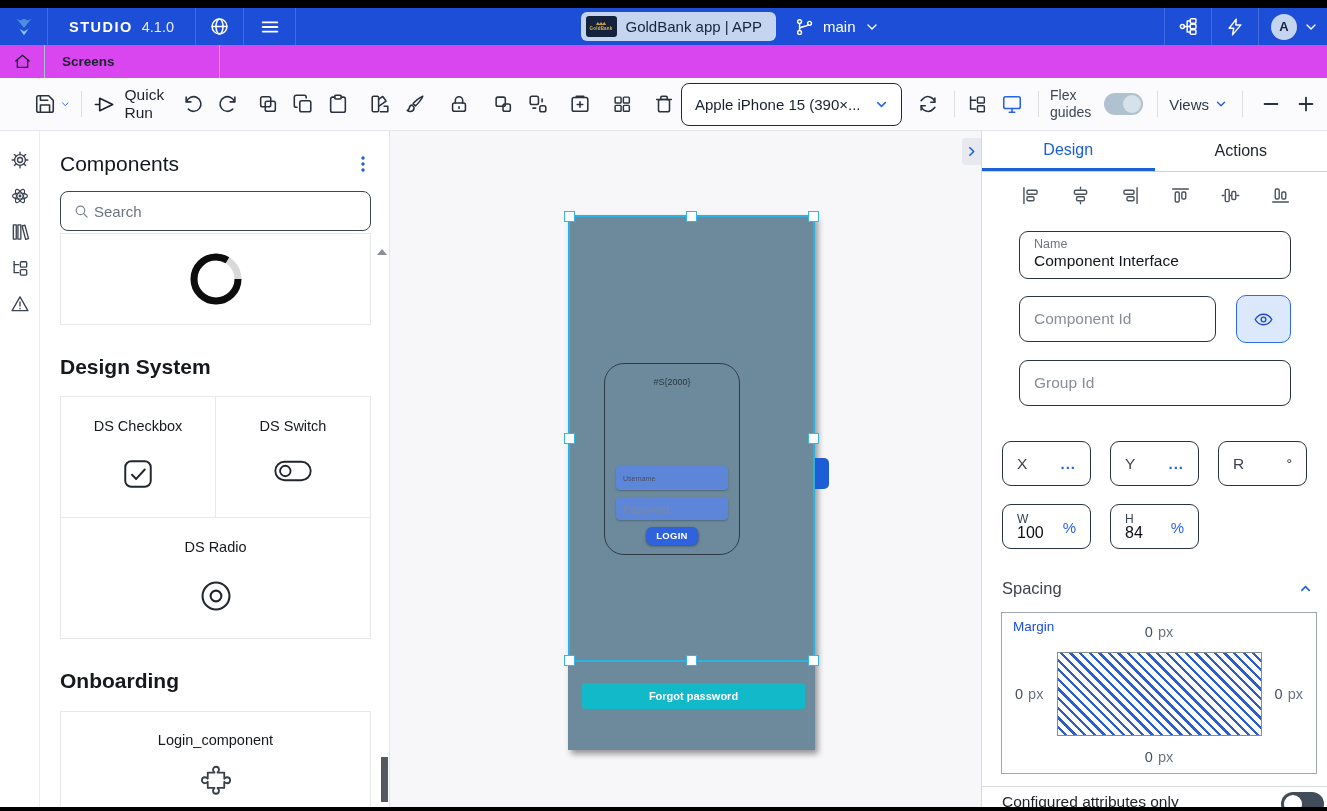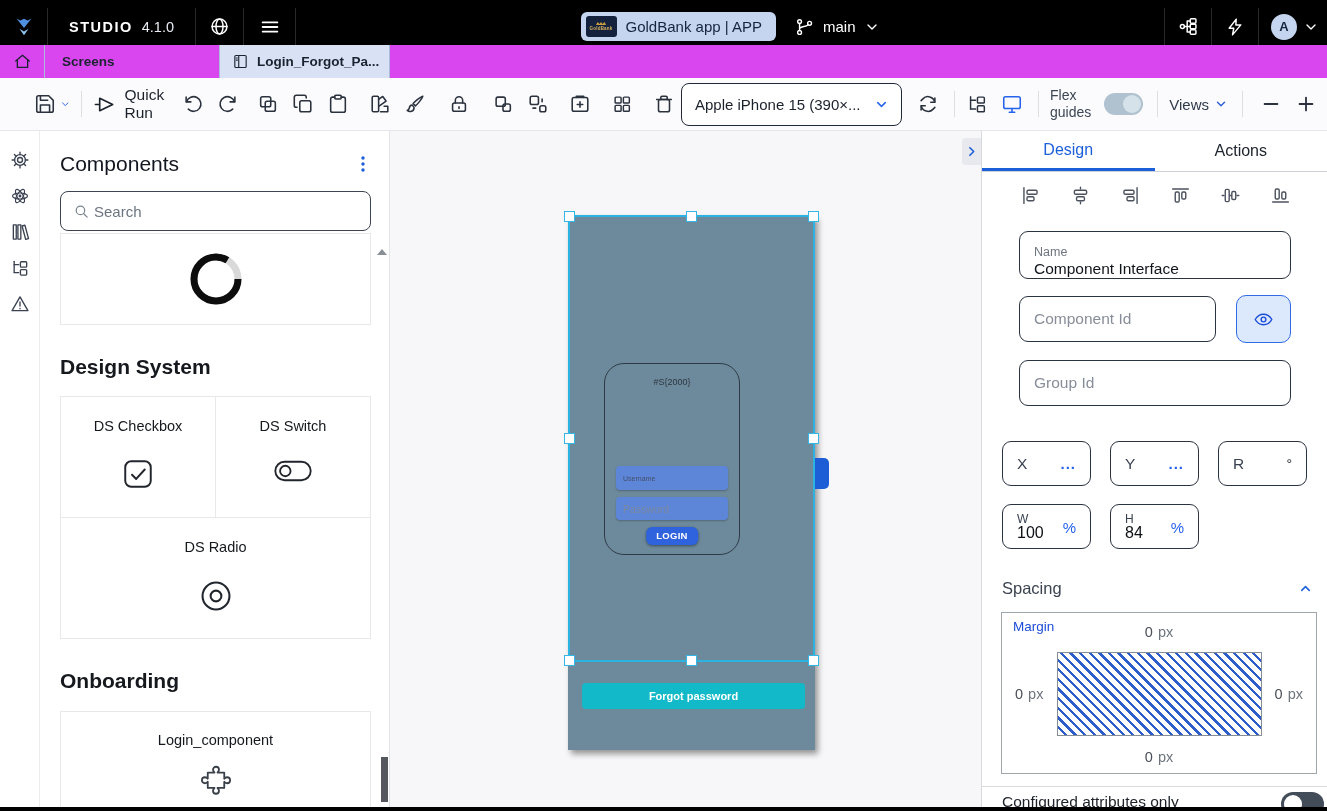--- a/index.html
+++ b/index.html
@@ -3,21 +3,21 @@
 <meta charset="utf-8">
 <style>
   * { margin:0; padding:0; box-sizing:border-box; }
   html,body { width:1327px; height:811px; }
   body { background:#000; font-family:"Liberation Sans","DejaVu Sans",sans-serif; position:relative; overflow:hidden; color:#1b212b; }
   svg { display:block; }
   .st { fill:none; stroke:currentColor; stroke-width:1.7; stroke-linecap:round; stroke-linejoin:round; }
   .frame { position:absolute; top:8px; left:0; width:1327px; height:799px; background:#fff; overflow:hidden; }
 
   
-  .topbar { position:absolute; top:0; left:0; right:0; height:37px; background:#000000; display:flex; align-items:stretch; color:#fff; }
+  .topbar { position:absolute; top:0; left:0; right:0; height:37px; background:#1d4ed8; display:flex; align-items:stretch; color:#fff; }
   .tb-seg { display:flex; align-items:center; justify-content:center; border-right:1px solid rgba(255,255,255,.16); }
   .tb-logo { width:48px; }
   .tb-studio { padding:0 21px; gap:9px; }
   .tb-studio .prod { font-weight:700; letter-spacing:1.5px; font-size:14.5px; }
   .tb-studio .ver { font-weight:300; font-size:14.5px; color:#e8edf5; }
   .tb-globe { width:48px; }
   .tb-menu { width:52px; }
   .tb-spacer { flex:1; border:none; }
   .app-pill { background:#c5d5f0; color:#15233f; border-radius:6px; height:29px; align-self:center; display:flex; align-items:center; gap:9px; padding:0 14px 0 5px; font-size:15px; }
   .mini-logo { width:31px; height:21px; background:#14223d; border-radius:3px; display:flex; flex-direction:column; align-items:center; justify-content:center; gap:1px; }
@@ -94,21 +94,21 @@
 
   
   .inspector { position:absolute; top:123px; right:0; width:346px; bottom:0; background:#fff; border-left:1px solid #d7d9dd; }
   .insp-tabs { height:41px; border-bottom:1px solid #cfd2d6; display:flex; }
   .insp-tab { flex:1; display:flex; align-items:center; justify-content:center; font-size:16px; color:#20262f; }
   .insp-tab.active { color:#1b5fd9; font-weight:500; border-bottom:3px solid #1b5fd9; }
   .align-row { display:flex; justify-content:space-between; padding:13px 36px 0 38px; color:#4b525e; }
   .al { width:21px; height:21px; }
   .al svg { width:21px; height:21px; }
   .fld { border:1.6px solid #2a3340; border-radius:9px; background:#fff; }
-  .name-fld { margin:25px 37px 0; width:272px; height:48px; padding:13px 14px 0; }
+  .name-fld { margin:25px 37px 0; width:272px; height:48px; padding:5px 14px 0; }
   .fld-label { font-size:12.5px; color:#6e7580; }
   .name-val { font-size:15.5px; color:#10141b; margin-top:1px; }
   .id-row { margin:16px 37px 0; display:flex; gap:20px; align-items:center; }
   .txt-input { height:46px; padding:0 14px; font-size:15.5px; color:#a16207; outline:none; font-family:inherit; width:100%; }
   .txt-input::placeholder { color:#868d99; }
   .id-input { width:197px; }
   .eye-btn { width:55px; height:48px; background:#dce8fc; border:1.6px solid #2f6be4; border-radius:10px; display:flex; align-items:center; justify-content:center; color:#1d4ed8; flex:none; }
   .grp-fld { margin:17px 37px 0; width:272px; }
   .xyr-row { margin:35px 20px 0; display:flex; gap:19px; }
   .dim { width:89px; height:45px; display:flex; align-items:center; justify-content:space-between; padding:0 14px; }
@@ -234,31 +234,20 @@
       <span>
           <svg class="st" width="19" height="19" viewBox="0 0 24 24">
             <path d="M3.5 11.5 12 4l8.5 7.5"></path>
             <path d="M5.5 10v9.5h13V10"></path>
           </svg>
         </span>
     </div>
     <div class="tab tab-screens">
       <span>Screens</span>
     </div>
-    <div class="tab tab-active">
-      <span>
-          <svg class="st" width="17" height="17" viewBox="0 0 24 24" style="stroke-width:1.6">
-            <rect x="4" y="3.5" width="16" height="17" rx="1.5"></rect>
-            <path d="M9.5 3.5v17"></path>
-            <path d="M6 7h1.6M6 10h1.6"></path>
-          </svg>
-        </span>
-      <span>Login_Forgot_Pa...</span>
-      <span class="tab-dot"></span>
-    </div>
   </div>
 
   <div class="toolbar">
     <span class="ti" style="margin-right:8px">
         <svg class="st" viewBox="0 0 24 24">
           <path d="M19 21H5a2 2 0 0 1-2-2V5a2 2 0 0 1 2-2h11l5 5v11a2 2 0 0 1-2 2z"></path>
           <polyline points="17 21 17 13 7 13 7 21"></polyline>
           <polyline points="7 3 7 8 15 8"></polyline>
         </svg>
       </span>

